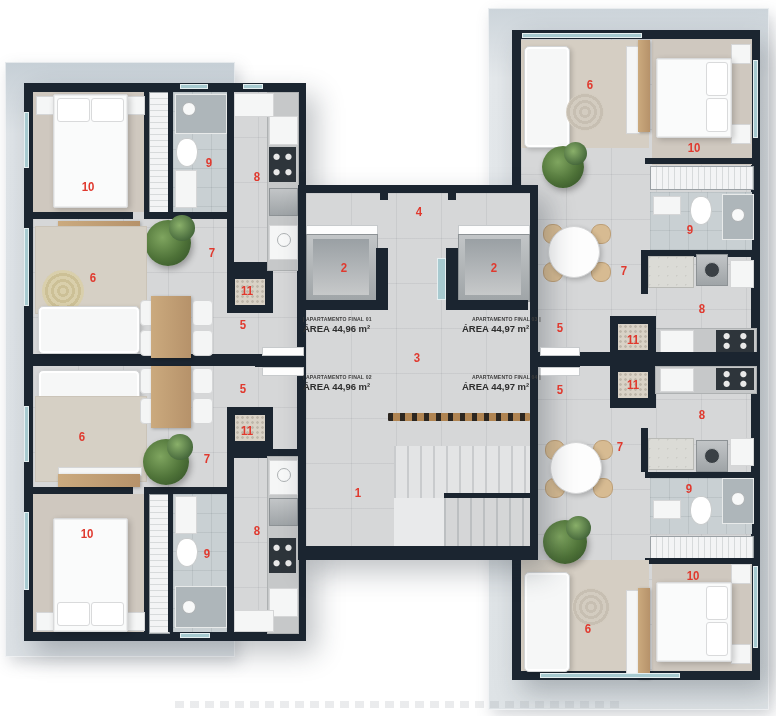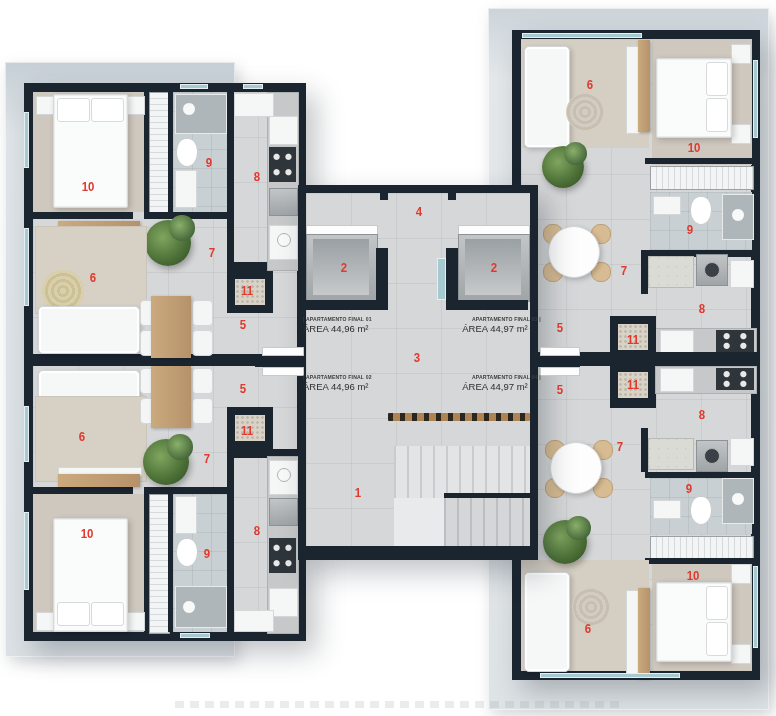--- a/index.html
+++ b/index.html
@@ -35,21 +35,21 @@
   .wood{background:linear-gradient(90deg,#cbaa7e,#b6926a);box-shadow:1px 1px 3px rgba(0,0,0,.25)}
   .glass{background:#a7cad0;box-shadow:inset 0 0 0 1px rgba(255,255,255,.7)}
   .plant{border-radius:50%;background:radial-gradient(circle at 38% 38%,#7fa55f,#4e7238 55%,#39582b 85%);
          box-shadow:2px 3px 6px rgba(0,0,0,.3)}
   .plant::after{content:"";position:absolute;right:-8%;top:-10%;width:55%;height:55%;border-radius:50%;
          background:radial-gradient(circle at 40% 40%,#8ab06a,#44663a 75%)}
   .mk{color:#e0392e;font-weight:700;font-size:13px;transform:translate(-50%,-50%) scaleX(.88);white-space:nowrap}
   .lbl-name{font-size:6px;font-weight:700;color:#3c3c3c;letter-spacing:.2px;white-space:nowrap;
             transform:scale(.85);transform-origin:left center}
   .r .lbl-name{transform-origin:right center}
-  .lbl-area{font-size:9.5px;font-weight:400;color:#2e2e2e;white-space:nowrap;margin-top:1px}
+  .lbl-area{font-size:9.5px;font-weight:700;color:#2e2e2e;white-space:nowrap;margin-top:1px}
   .apt-lbl{line-height:1.15}
   .apt-lbl.r{text-align:center}
   .sofa{background:#f6f7f7;border:1px solid #d2d4d5;border-radius:5px;
         box-shadow:inset 0 0 0 2px #ffffff,2px 2px 5px rgba(0,0,0,.18)}
   .bed{background:#fafbfb;border:1px solid #d8d9da;border-radius:2px;
        box-shadow:inset 0 0 0 1px #eceded,2px 2px 6px rgba(0,0,0,.2)}
   .pillow{background:#ffffff;border:1px solid #d9dadb;border-radius:3px}
   .tbl-round{background:#fdfdfd;border-radius:50%;border:1px solid #d5d6d7;box-shadow:2px 2px 5px rgba(0,0,0,.2)}
   .chair-t{background:#d7bb92;border-radius:45%;border:1px solid #bd9f77}
   .chair-w{background:#f4f5f5;border:1px solid #d5d6d7;border-radius:4px}

